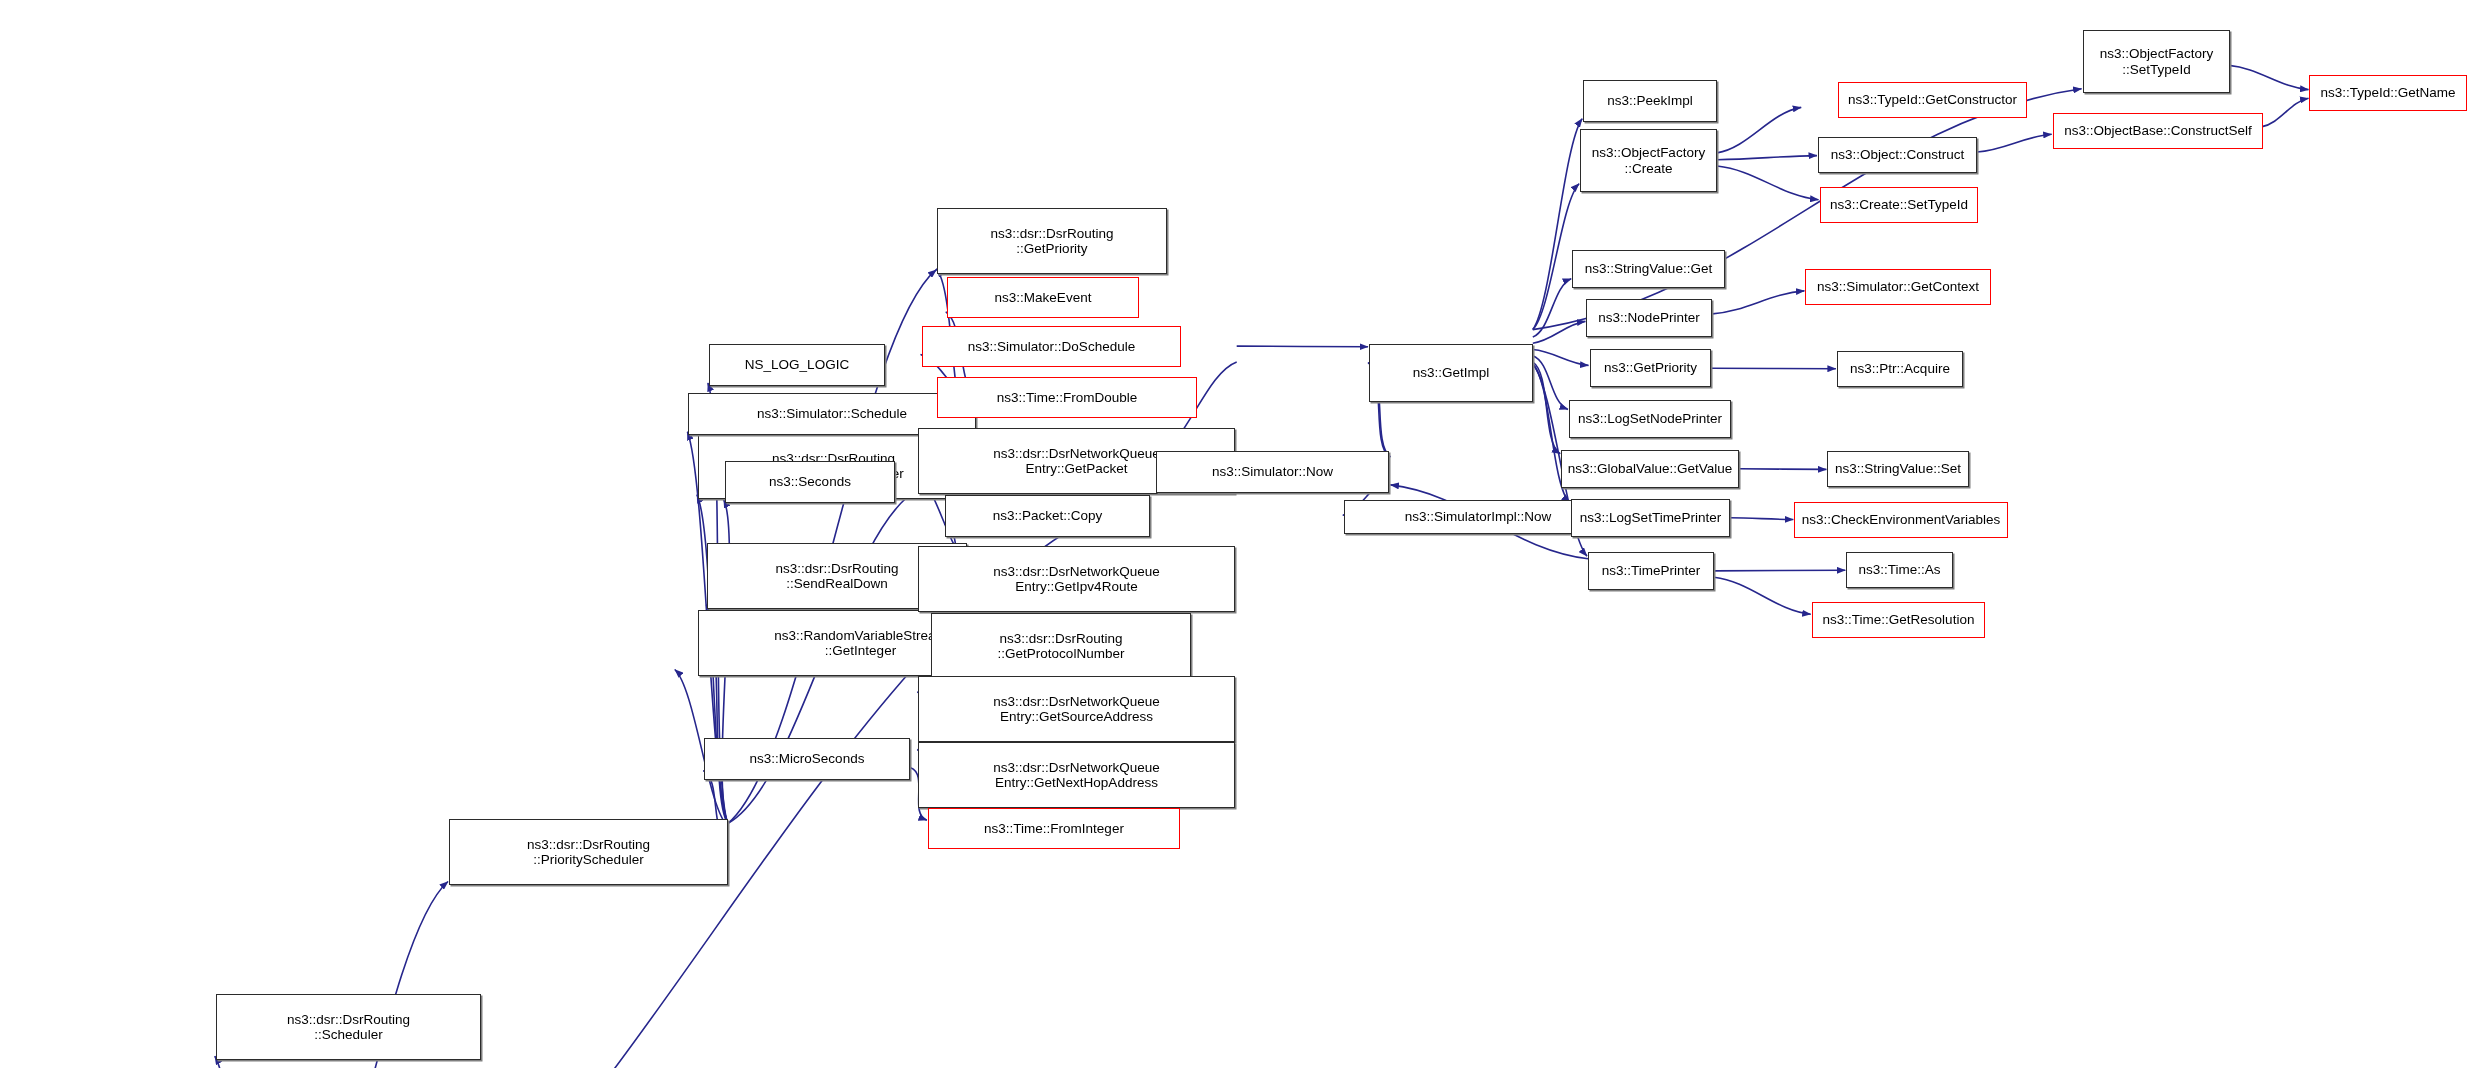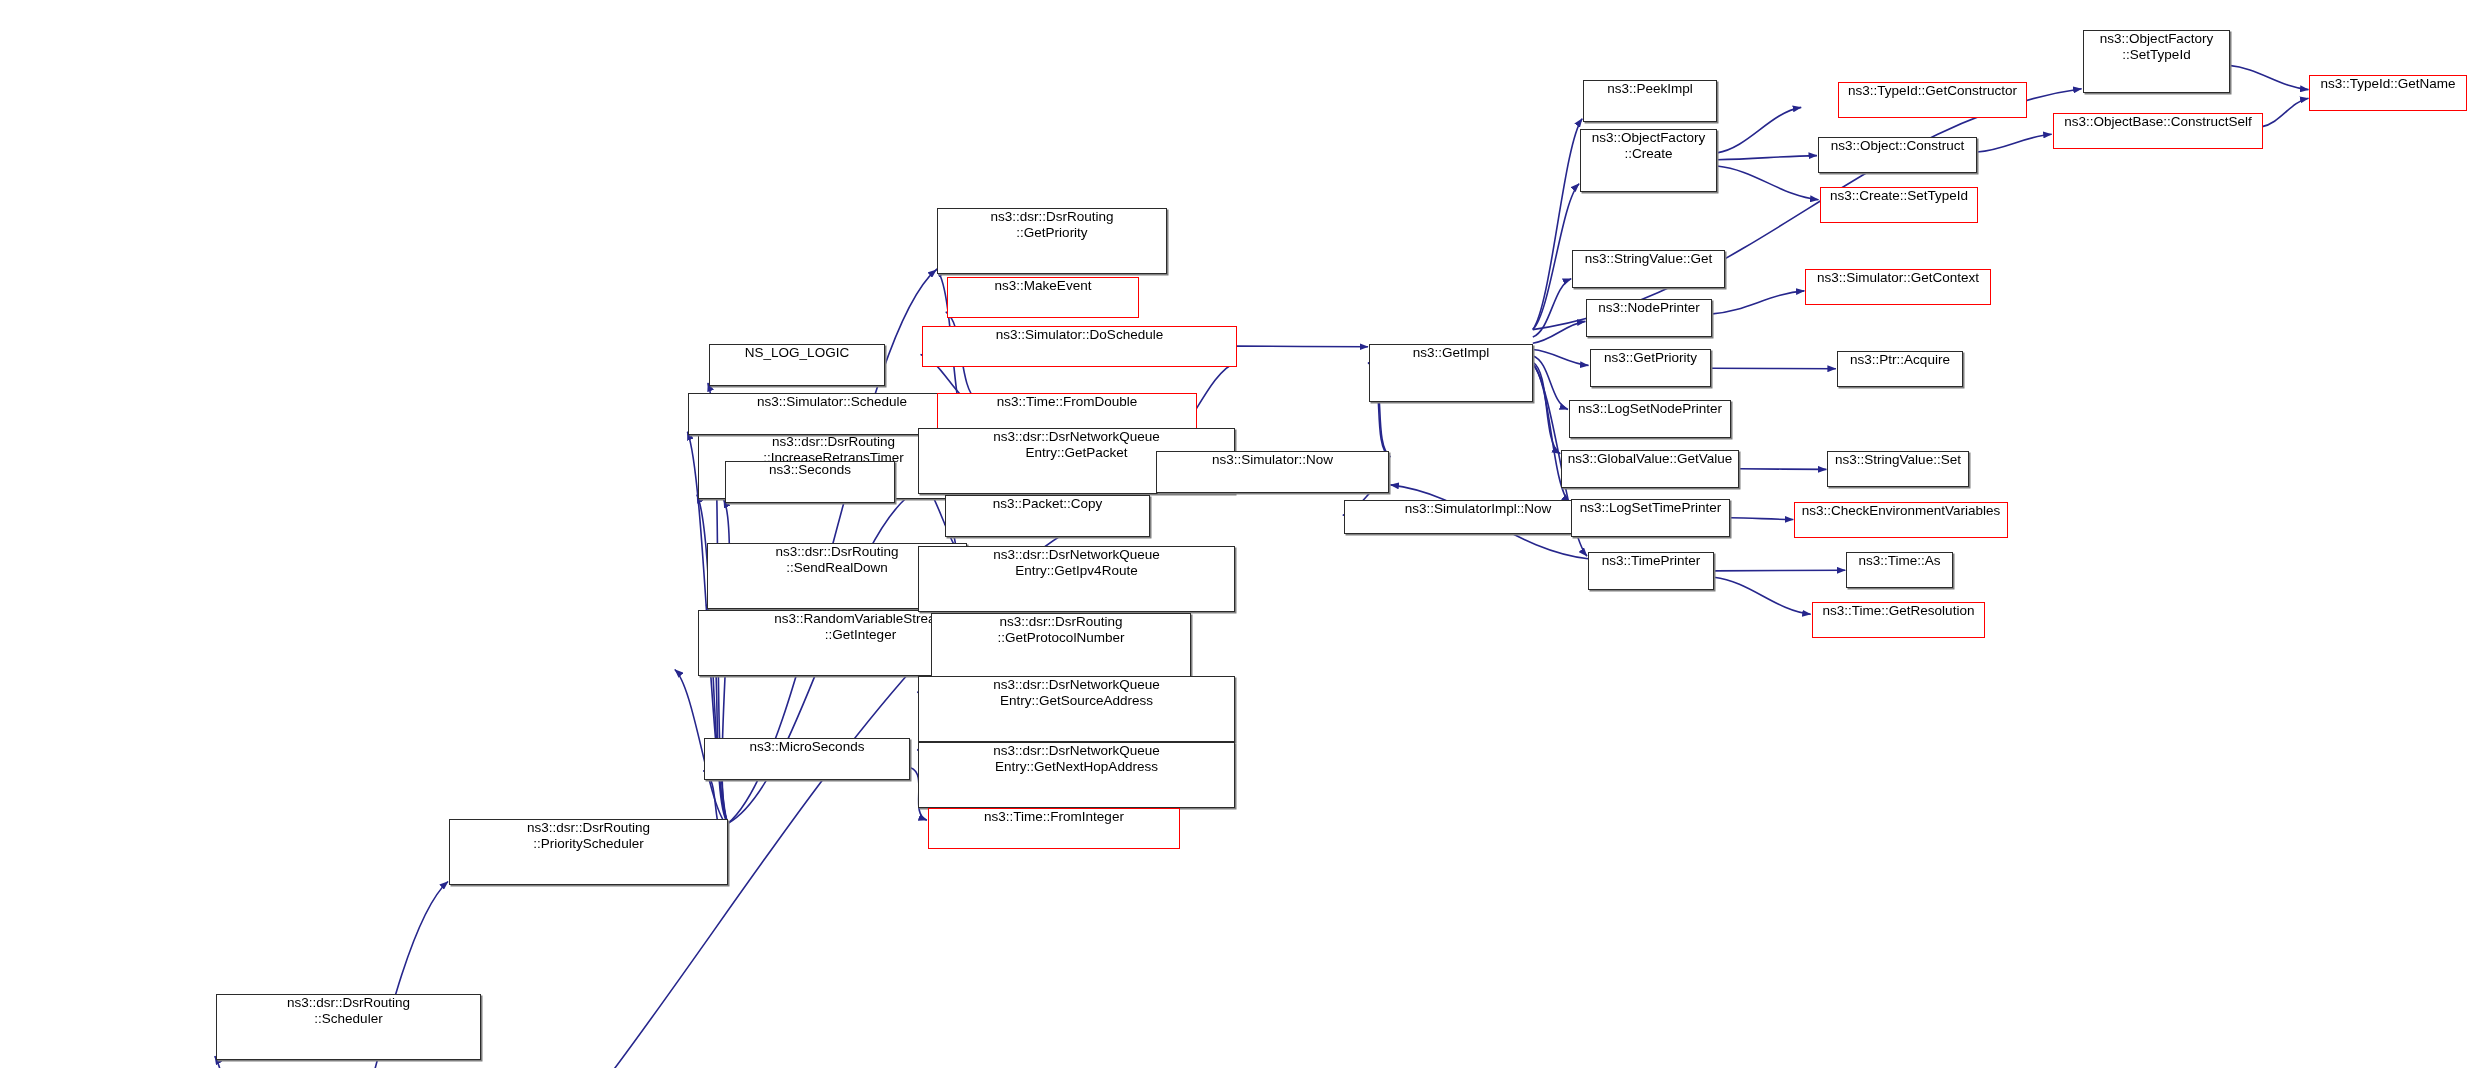--- a/index.html
+++ b/index.html
@@ -6,21 +6,21 @@
   body{font-family:"Liberation Sans",sans-serif;}
   #graph-root{position:relative;width:2467px;height:1068px;background:#fff;overflow:hidden;}
   svg.edges{position:absolute;left:0;top:0;width:2467px;height:1068px;}
   .node{
     position:absolute;
     box-sizing:border-box;
     background:#ffffff;
     border:1px solid #2b2b2b;
     box-shadow:1.5px 1.5px 0 0 #808080;
     display:flex;
-    align-items:flex-start;
+    align-items:center;
     justify-content:center;
     text-align:center;
     font-family:"Liberation Sans",sans-serif;
     font-size:13.5px;
     line-height:15.5px;
     color:#000000;
     letter-spacing:0px;
     white-space:pre-line;
     padding:0 4px;
   }
@@ -107,22 +107,22 @@
       <div class="node" style="left: 688px; top: 393px; width: 288px; height: 42px;"><span>ns3::Simulator::Schedule</span></div>
       <div class="node" style="left: 725px; top: 461px; width: 170px; height: 42px;"><span>ns3::Seconds</span></div>
       <div class="node" style="left: 707px; top: 543px; width: 260px; height: 66px;"><span>ns3::dsr::DsrRouting
 ::SendRealDown</span></div>
       <div class="node" style="left: 690px; top: 610px; width: 325px; height: 66px; margin-left: 8px;"><span>ns3::RandomVariableStream
 ::GetInteger</span></div>
       <div class="node" style="left: 704px; top: 738px; width: 206px; height: 42px;"><span>ns3::MicroSeconds</span></div>
       <div class="node" style="left: 937px; top: 208px; width: 230px; height: 66px;"><span>ns3::dsr::DsrRouting
 ::GetPriority</span></div>
       <div class="node red" style="left: 947px; top: 277px; width: 192px; height: 41px;"><span>ns3::MakeEvent</span></div>
-      <div class="node red" style="left: 922px; top: 326px; width: 315px; height: 41px;"><span>ns3::Simulator::DoSchedule</span></div>
-      <div class="node red" style="left: 937px; top: 377px; width: 260px; height: 41px; margin-top: 16px;"><span>ns3::Time::FromDouble</span></div>
+      <div class="node red" style="left: 922px; top: 326px; width: 259px; height: 41px;"><span>ns3::Simulator::DoSchedule</span></div>
+      <div class="node red" style="left: 937px; top: 377px; width: 260px; height: 41px;"><span>ns3::Time::FromDouble</span></div>
       <div class="node" style="left: 918px; top: 428px; width: 317px; height: 66px;"><span>ns3::dsr::DsrNetworkQueue
 Entry::GetPacket</span></div>
       <div class="node" style="left: 945px; top: 495px; width: 205px; height: 42px;"><span>ns3::Packet::Copy</span></div>
       <div class="node" style="left: 918px; top: 546px; width: 317px; height: 66px;"><span>ns3::dsr::DsrNetworkQueue
 Entry::GetIpv4Route</span></div>
       <div class="node" style="left: 931px; top: 613px; width: 260px; height: 66px;"><span>ns3::dsr::DsrRouting
 ::GetProtocolNumber</span></div>
       <div class="node" style="left: 918px; top: 676px; width: 317px; height: 66px;"><span>ns3::dsr::DsrNetworkQueue
 Entry::GetSourceAddress</span></div>
       <div class="node" style="left: 918px; top: 742px; width: 317px; height: 66px;"><span>ns3::dsr::DsrNetworkQueue

